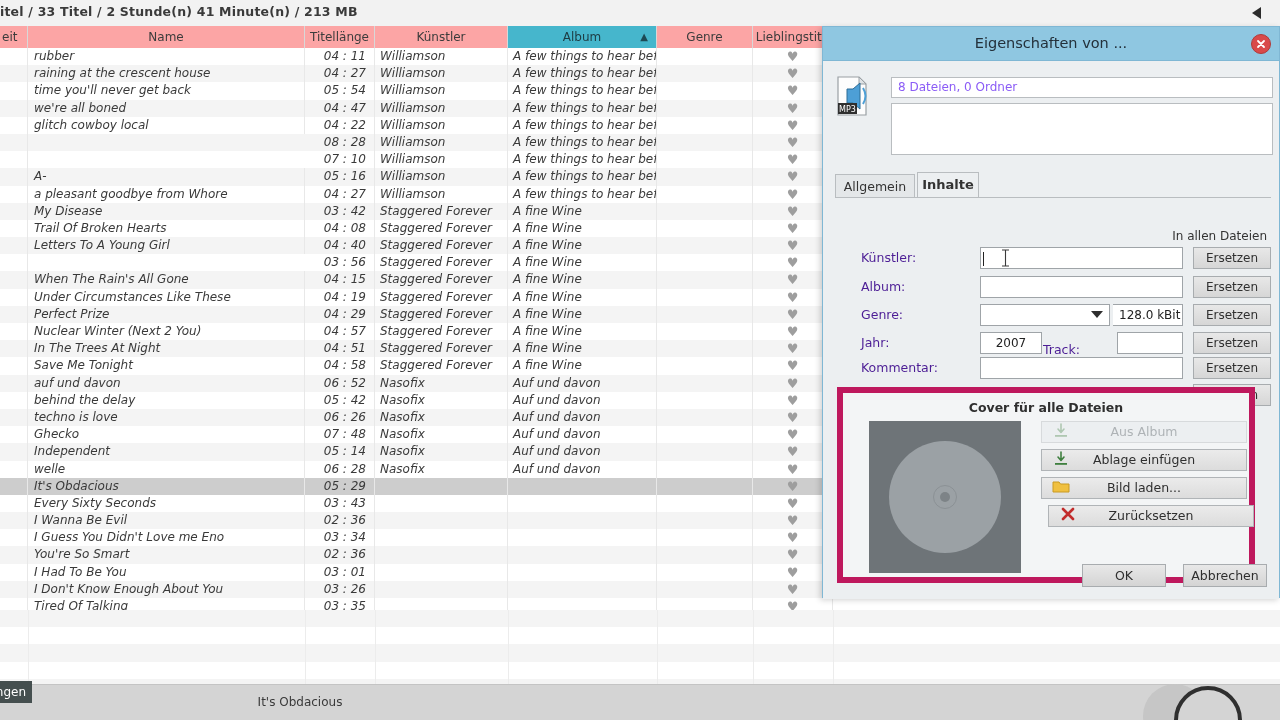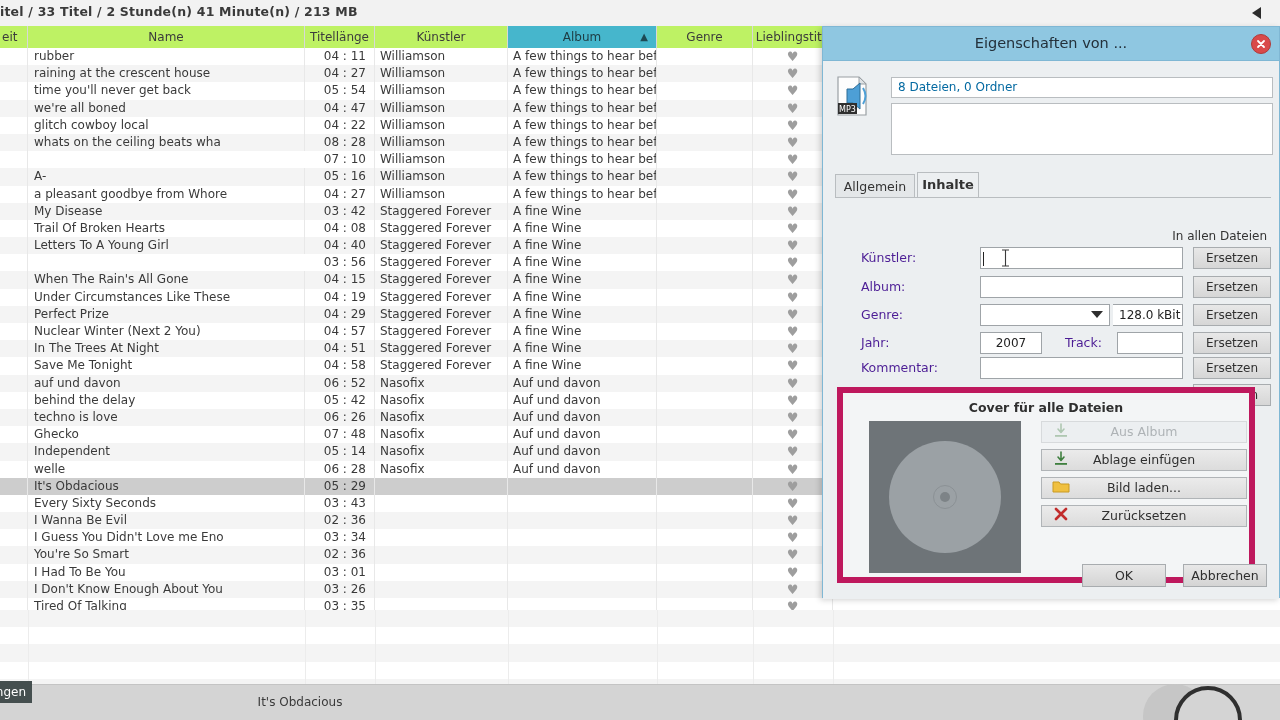--- a/index.html
+++ b/index.html
@@ -25,33 +25,33 @@
   }
   #collapse-arrow{
     position:absolute;right:12px;top:3px;width:22px;height:20px;
     display:flex;align-items:center;justify-content:center;cursor:pointer;
   }
   #collapse-arrow svg{display:block;}
 
   
   #thead{
     position:absolute;left:0;top:26px;height:22px;width:1280px;
-    background:#bef264;border-bottom:1px solid #cfcfcf;
+    background:#fca5a5;border-bottom:1px solid #cfcfcf;
   }
   .th{
     position:absolute;top:0;height:22px;line-height:22px;
     text-align:center;font-size:12px;color:#3c3c3c;
     border-right:1px solid #d8d8d8;box-sizing:border-box;
     overflow:hidden;white-space:nowrap;
   }
   .th.sorted{background:#46b6cc;color:#1d3b42;}
   .th .sortarrow{position:absolute;right:8px;top:0;font-size:10px;color:#1d4a55;}
 
   
-  #tbody{position:absolute;left:0;top:48px;width:1280px;height:562px;overflow:hidden;}
+  #tbody{position:absolute;left:0;top:48px;width:1280px;height:562px;overflow:hidden;font-style:italic;}
   .row{position:relative;height:17.2px;line-height:17.2px;background:#ffffff;}
   .row.alt{background:#f4f4f4;}
   .row.selected{background:#cdcdcd;}
   .cell{
     position:absolute;top:0;height:17.2px;line-height:17.2px;
     box-sizing:border-box;overflow:hidden;white-space:nowrap;
     border-right:1px solid #e8e8e8;font-size:12px;color:#3a3a3a;
   }
   .c-gutter{left:0;width:28px;}
   .c-name{left:28px;width:277px;padding-left:6px;}
@@ -113,21 +113,21 @@
   }
   #close-btn svg{display:block;}
 
   #dlg-body{position:relative;height:538px;background:#eceff1;}
 
   
   #fileicon{position:absolute;left:12px;top:14px;width:40px;height:44px;}
   #fname-field{
     position:absolute;left:68px;top:16px;width:382px;height:21px;
     background:#fff;border:1px solid #b9bdc0;box-sizing:border-box;
-    font-size:12px;line-height:19px;padding-left:6px;color:#0369a1;
+    font-size:12px;line-height:19px;padding-left:6px;color:#8b5cf6;
   }
   #fcomment-field{
     position:absolute;left:68px;top:42px;width:382px;height:52px;
     background:#fff;border:1px solid #b9bdc0;box-sizing:border-box;
   }
 
   
   #tabs{position:absolute;left:12px;top:113px;width:436px;height:24px;}
   .tab{
     position:absolute;top:0;height:24px;line-height:23px;text-align:center;
@@ -288,21 +288,20 @@
         <div class="cell c-name">glitch cowboy local</div>
         <div class="cell c-len">04 : 22</div>
         <div class="cell c-art">Williamson</div>
         <div class="cell c-alb">A few things to hear bef...</div>
         <div class="cell c-gen"></div>
         <div class="cell c-fav">♥</div>
         <div class="cell c-tail"></div>
       </div>
       <div class="row alt">
         <div class="cell c-gutter"></div>
-        <div class="cell c-name">whats on the ceiling beats wha</div>
         <div class="cell c-len">08 : 28</div>
         <div class="cell c-art">Williamson</div>
         <div class="cell c-alb">A few things to hear bef...</div>
         <div class="cell c-gen"></div>
         <div class="cell c-fav">♥</div>
         <div class="cell c-tail"></div>
       </div>
       <div class="row">
         <div class="cell c-gutter"></div>
         <div class="cell c-len">07 : 10</div>
@@ -686,21 +685,21 @@
       <div class="finput" style="left:145px;width:130px;">
         <span class="dd-arrow"></span>
       </div>
       <div class="finput" style="left:278px;width:70px;border-left:none;">128.0 kBit</div>
       <div class="fbtn">Ersetzen</div>
     </div>
 
     <div class="frow" style="top:271px;">
       <div class="flabel">Jahr:</div>
       <div class="finput" style="left:145px;width:62px;text-align:center;padding-left:0;">2007</div>
-      <div class="flabel" style="left:230px;">Track:</div>
+      <div class="flabel" style="left:208px;margin-top:7px;">Track:</div>
       <div class="finput" style="left:282px;width:66px;"></div>
       <div class="fbtn">Ersetzen</div>
     </div>
 
     <div class="frow" style="top:296px;">
       <div class="flabel">Kommentar:</div>
       <div class="finput" style="left:145px;width:203px;"></div>
       <div class="fbtn">Ersetzen</div>
     </div>
 
@@ -737,21 +736,21 @@
                 <path d="M8,1 L8,8 M5,6 L8,9.5 L11,6" stroke="#3f7f3f" stroke-width="1.6" fill="none" stroke-linecap="round" stroke-linejoin="round"></path>
                 <rect x="2" y="12" width="12" height="1.8" fill="#3f7f3f"></rect>
               </svg></span><span>Aus Album</span></div>
           <div class="cbtn" style="top: 56px;"><span class="ci"><svg width="16" height="16" viewBox="0 0 16 16">
                 <path d="M8,1 L8,8 M5,6 L8,9.5 L11,6" stroke="#3f7f3f" stroke-width="1.6" fill="none" stroke-linecap="round" stroke-linejoin="round"></path>
                 <rect x="2" y="12" width="12" height="1.8" fill="#3f7f3f"></rect>
               </svg></span><span>Ablage einfügen</span></div>
           <div class="cbtn" style="top: 84px;"><span class="ci"><svg width="18" height="15" viewBox="0 0 18 15">
                 <path d="M1,3 L7,3 L8.5,5 L17,5 L17,13 L1,13 Z" fill="#f0c040" stroke="#c99a22" stroke-width="1"></path>
               </svg></span><span>Bild laden...</span></div>
-          <div class="cbtn" style="top: 112px;"><span class="ci"><svg width="14" height="14" viewBox="0 0 14 14">
+          <div class="cbtn" style="top: 112px; margin-left: 7px;"><span class="ci"><svg width="14" height="14" viewBox="0 0 14 14">
                 <path d="M2,2 L12,12 M12,2 L2,12" stroke="#c22c2c" stroke-width="2.6" stroke-linecap="round"></path>
               </svg></span><span>Zurücksetzen</span></div>
         </div>
     </div>
 
     <div id="ok-btn">OK</div>
     <div id="cancel-btn">Abbrechen</div>
 
   </div>
 </div>

